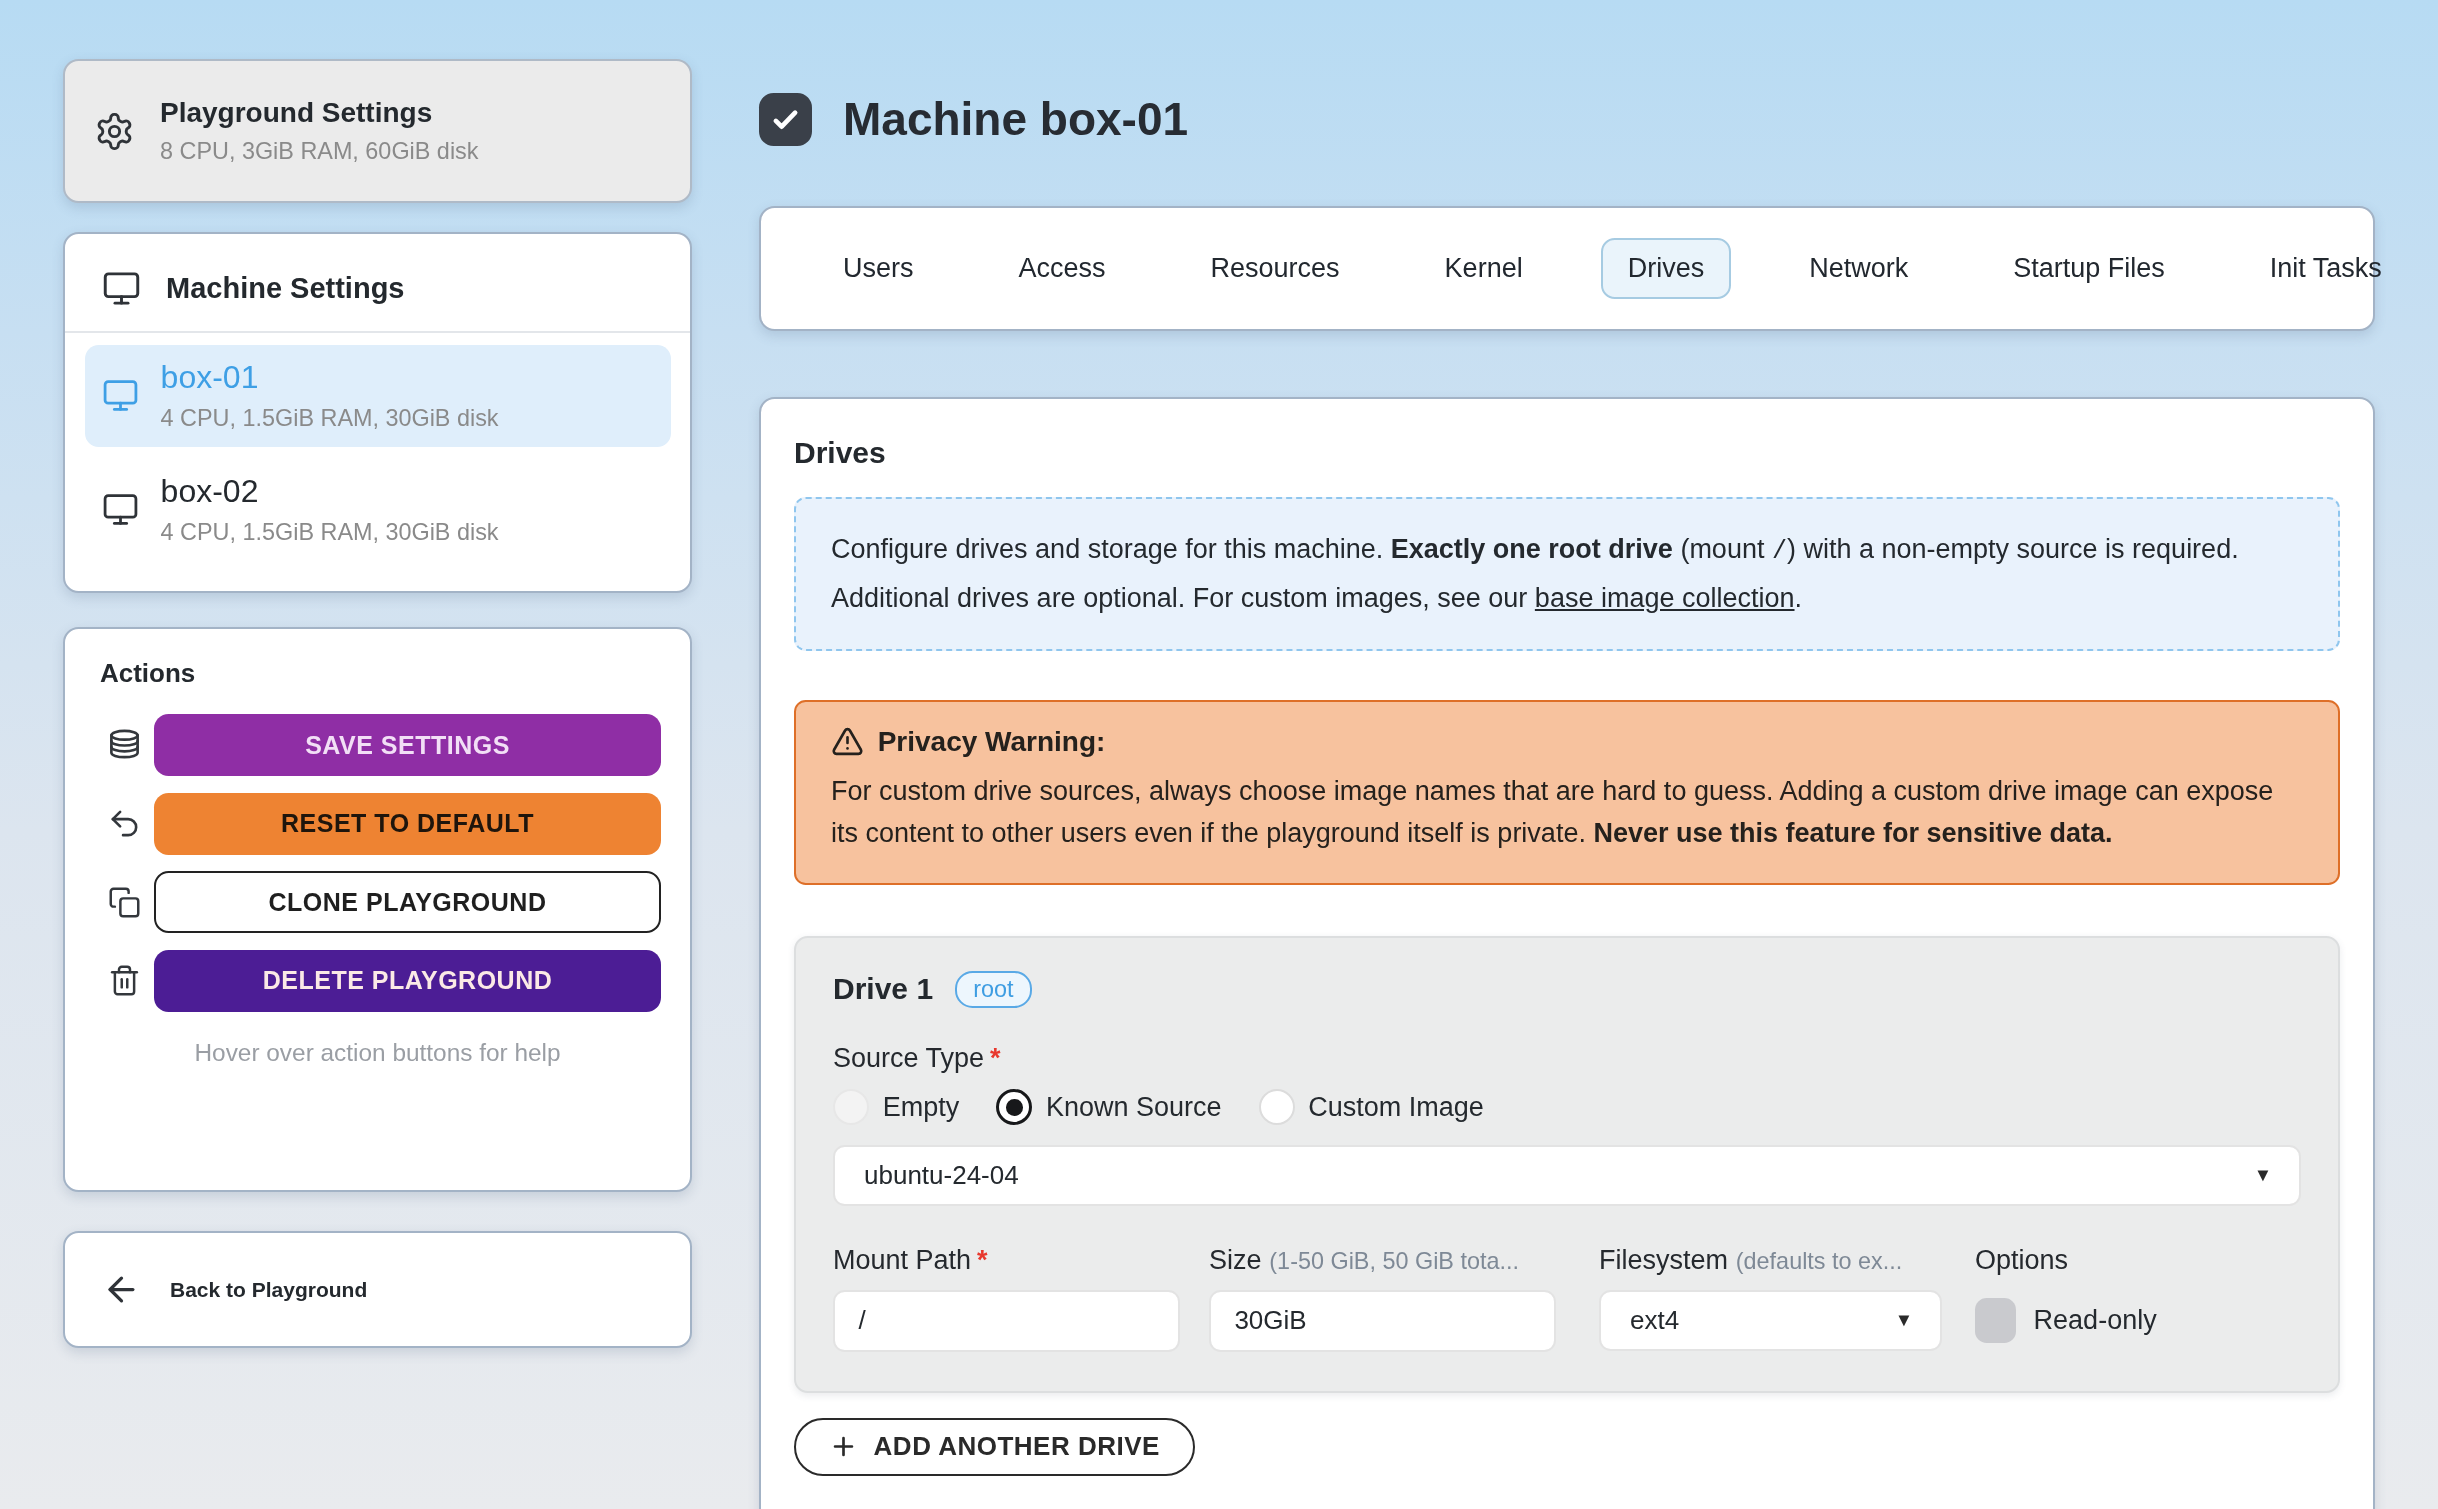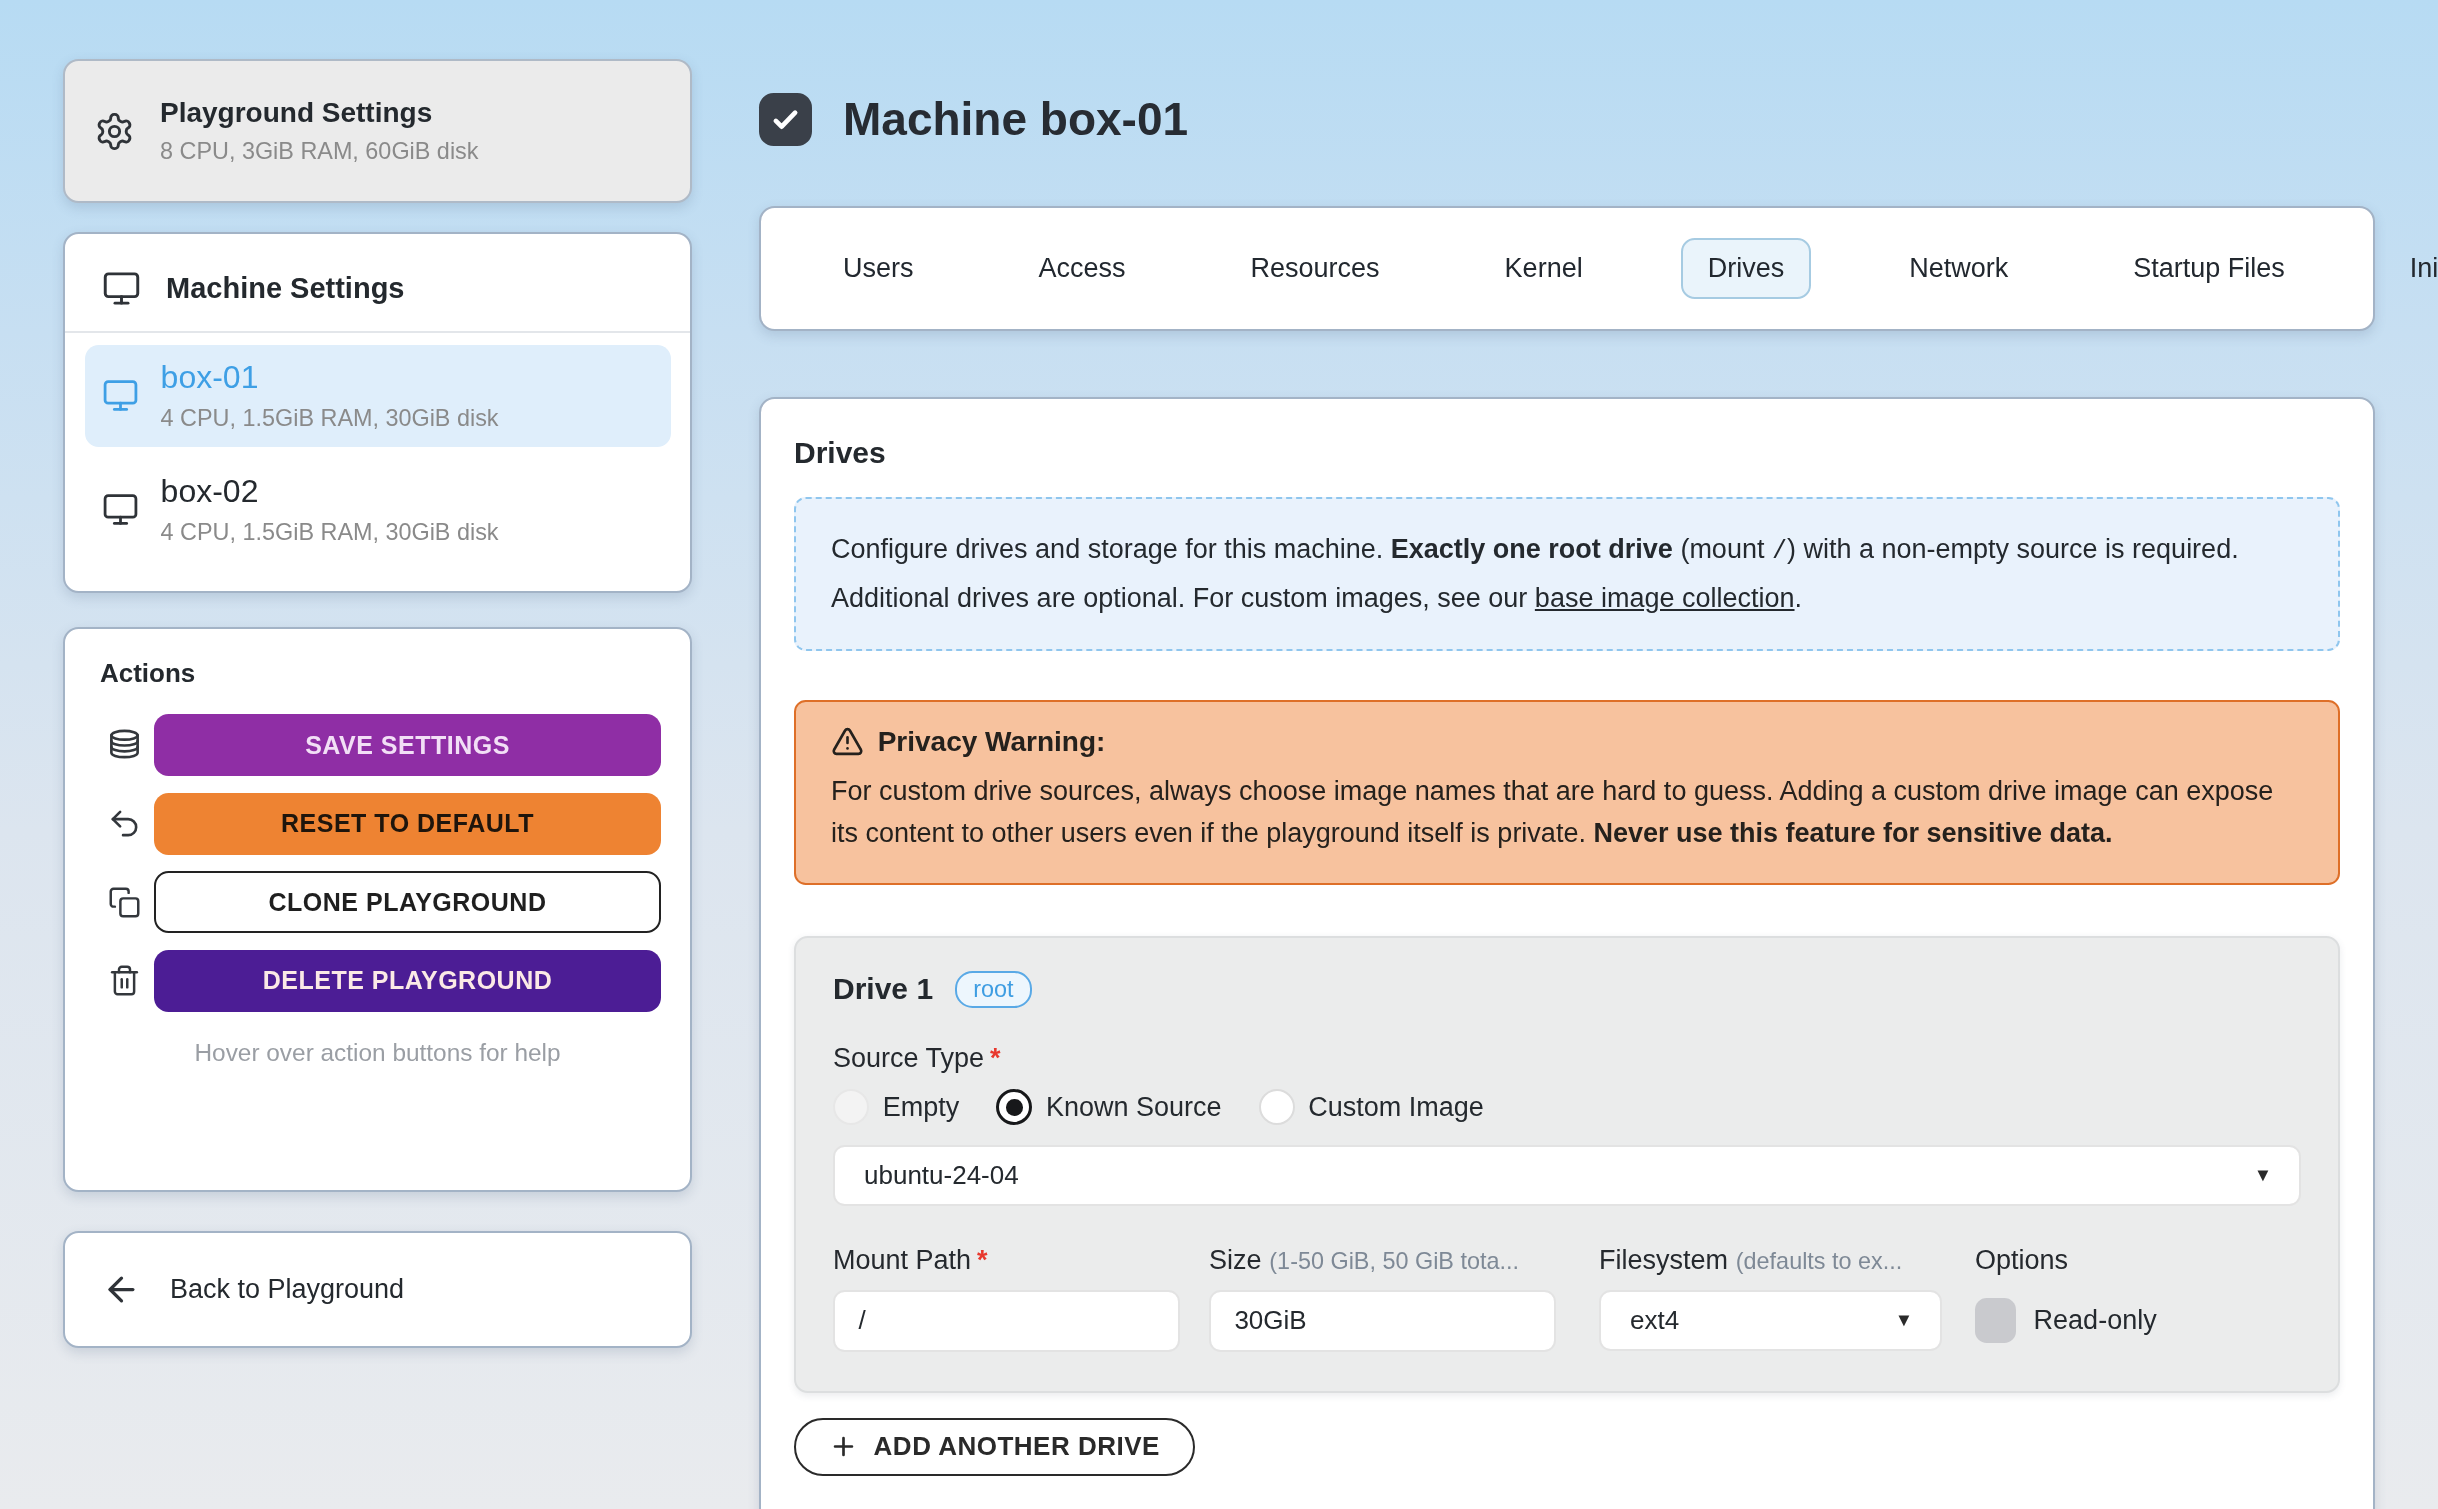--- a/index.html
+++ b/index.html
@@ -35,31 +35,31 @@
   .act-title { font-size:26px; font-weight:700; margin-bottom:25px; padding-left:5.9px; }
   .act-row { display:flex; align-items:center; margin-bottom:16.6px; }
   .act-row .icon { width:60px; color:#33373C; }
   .act-btn { flex:1; height:62px; border-radius:14.6px; border:none; font-size:25px; font-weight:700;
              font-family:inherit; letter-spacing:0.5px; cursor:pointer; }
   .act-btn.outlined { border:2.9px solid #222; }
   .act-help { text-align:center; color:#9A9EA4; font-size:24.4px; margin-top:27px; }
 
   .back-card { left:0; top:1231px; width:629px; height:117px; display:flex; align-items:center;
                gap:29px; padding:0 37px; cursor:pointer; }
-  .back-card .lbl { font-size:27px; font-weight:400; }
+  .back-card .lbl { font-size:21px; font-weight:700; }
 
   
   .main { position:absolute; left:759px; top:0; width:1616px; height:1510px; }
   .page-head { position:absolute; left:0; top:92px; display:flex; align-items:center; gap:31px; }
   .head-check { width:53px; height:53px; background:#3A4049; border-radius:14.6px;
                 display:flex; align-items:center; justify-content:center; cursor:pointer; }
   .page-title { font-size:46px; font-weight:700; color:#272C33; }
 
   .tabs-card { left:0; top:206px; width:1616px; height:125px; display:flex; align-items:center;
-               gap:71px; padding:0 39px 0 55px; }
+               gap:51px; padding:0 39px 0 55px; }
   .tab { font-size:27px; color:#22282F; padding:12.7px 25px; border:2px solid transparent;
          border-radius:13.7px; cursor:pointer; white-space:nowrap; }
   .tab.active { background:#EAF4FB; border-color:#A6CBE2; }
 
   .content-card { left:0; top:397px; width:1616px; height:1190px; padding:37px 33px; }
   .drives-h { font-size:30px; font-weight:700; margin-bottom:27px; }
 
   .info-box { background:#E9F2FC; border:2.9px dashed #8FC6EE; border-radius:11.7px;
               padding:27px 35px; font-size:27px; line-height:47px; color:#24292E; margin-bottom:49px; }
   .info-box b { font-weight:700; }

